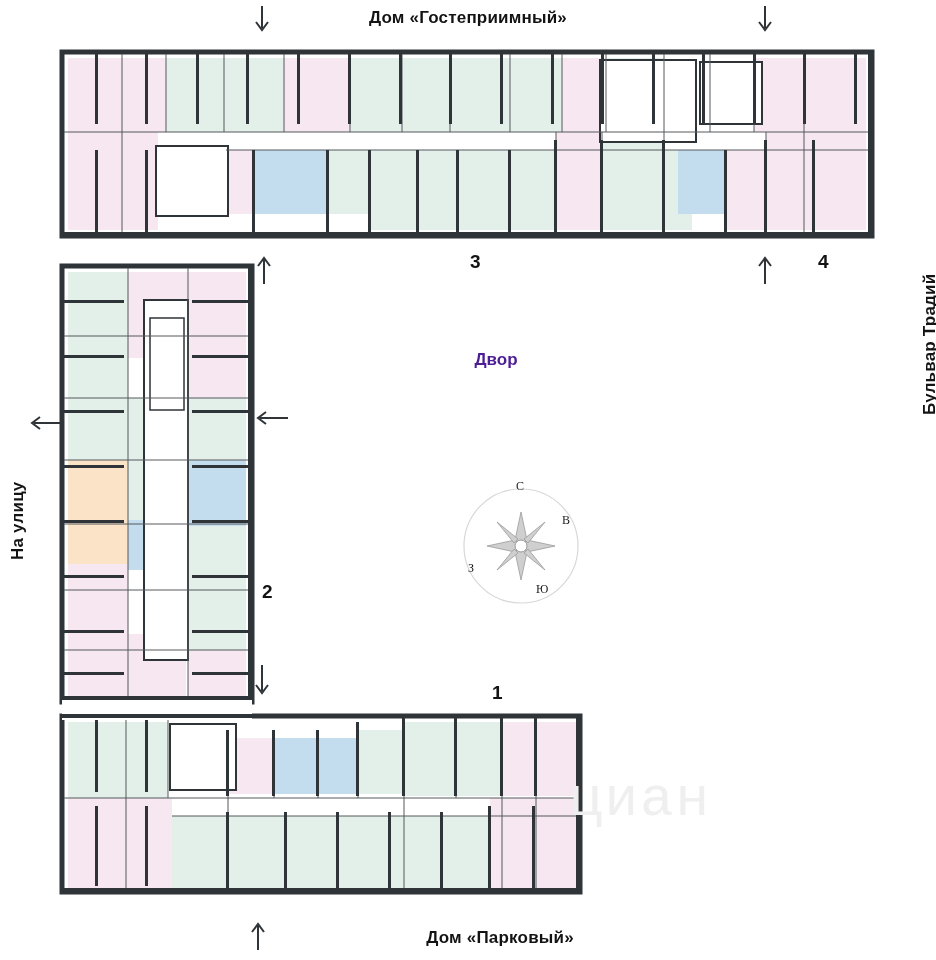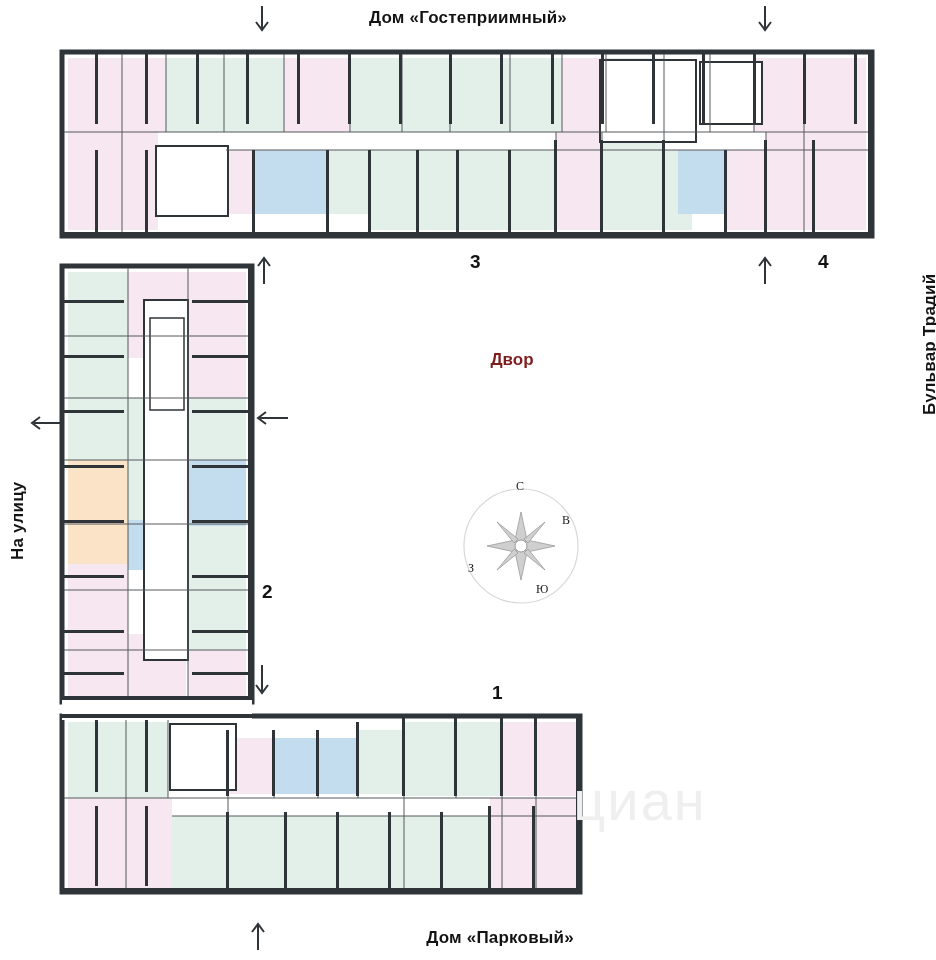--- a/index.html
+++ b/index.html
@@ -28,26 +28,26 @@
     color: #131313;
     white-space: nowrap;
   }
   .edge-top   { left: 468px; top: 8px;  transform: translateX(-50%); }
   .edge-bottom{ left: 500px; top: 928px; transform: translateX(-50%); }
   .edge-left  { left: 8px;  top: 560px; transform: rotate(-90deg); transform-origin: left top; }
   .edge-right { left: 920px; top: 415px; transform: rotate(-90deg); transform-origin: left top; }
 
   .yard-label {
     position: absolute;
-    left: 512px;
+    left: 496px;
     top: 350px;
     transform: translateX(-50%);
     font-weight: bold;
     font-size: 17px;
-    color: #7f1d1d;
+    color: #4c1d95;
   }
   .section-num {
     position: absolute;
     font-weight: bold;
     font-size: 19px;
     color: #131313;
   }
   .sec-1 { left: 492px; top: 682px; }
   .sec-2 { left: 262px; top: 581px; }
   .sec-3 { left: 470px; top: 251px; }
@@ -76,21 +76,21 @@
   .watermark {
     position: absolute;
     left: 640px;
     top: 800px;
     transform: translate(-50%, -50%);
     font-size: 56px;
     color: #efefef;
     letter-spacing: 2px;
     user-select: none;
     pointer-events: none;
-    font-family: Liberation Sans, sans-serif;
+    font-family: Liberation Mono, monospace;
   }
 
   
   svg.plan {
     position: absolute;
     left: 0; top: 0;
     width: 936px;
     height: 960px;
   }
   .thin  { stroke: #55595c; stroke-width: 1; fill: none; }

